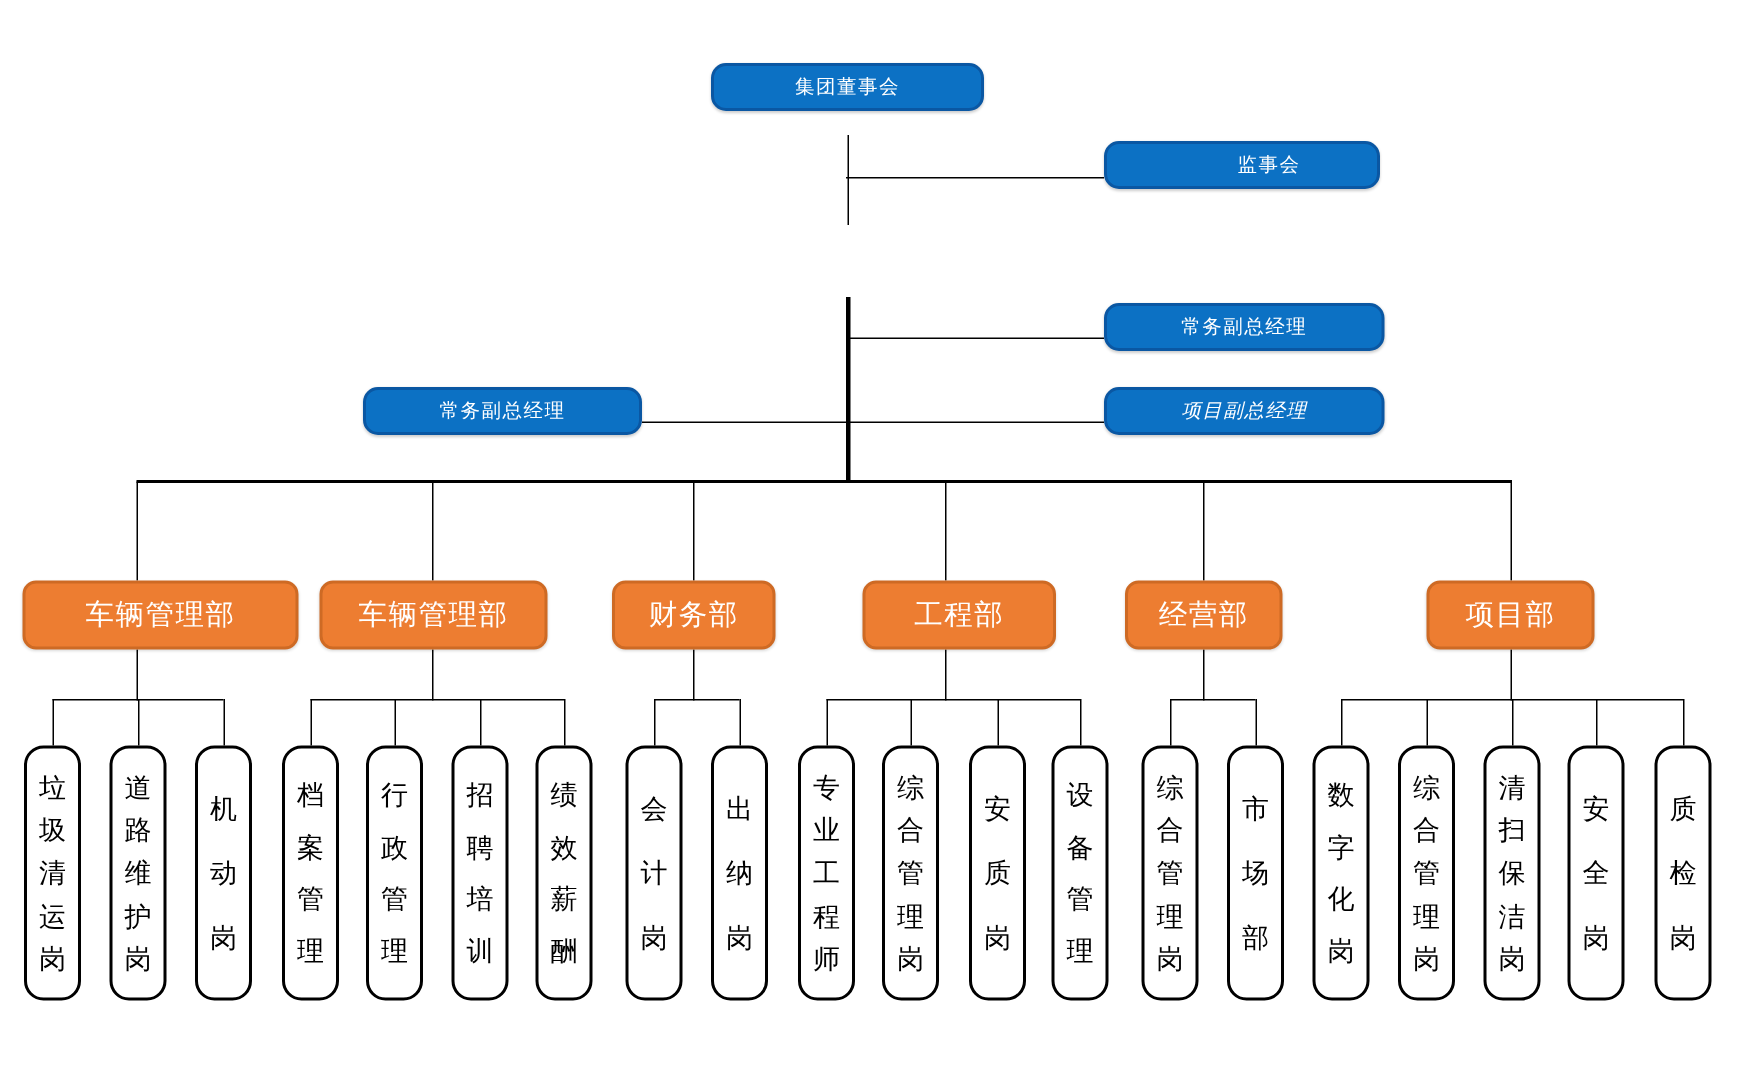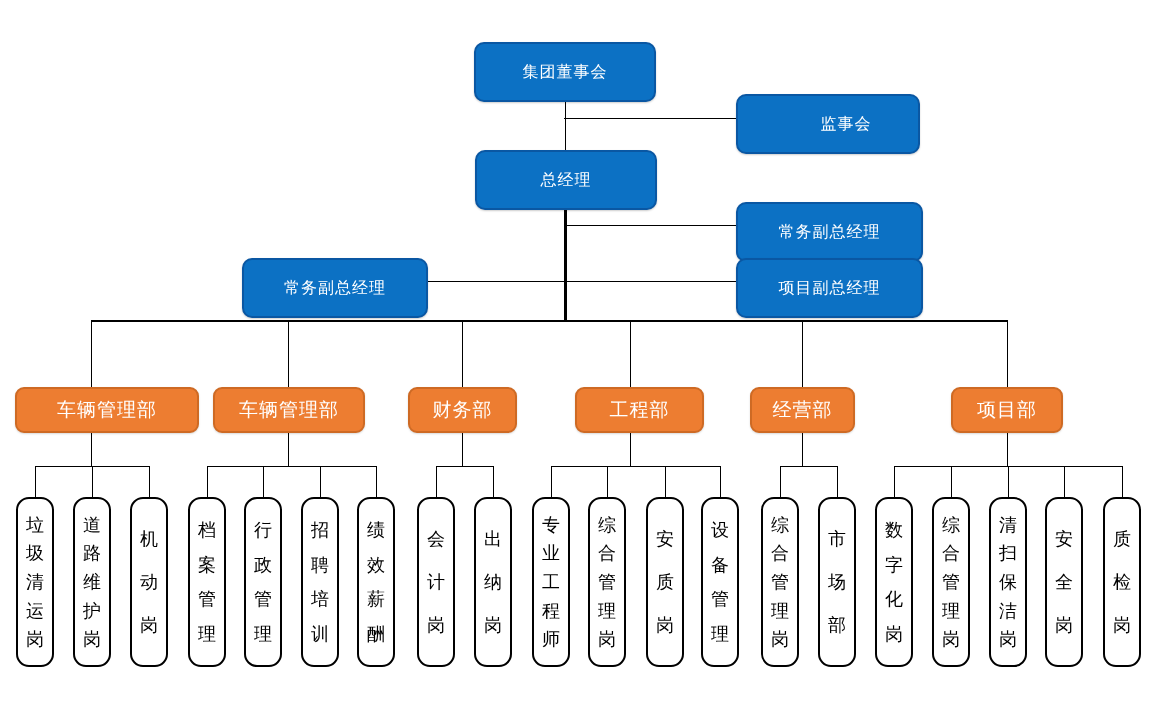--- a/index.html
+++ b/index.html
@@ -7,26 +7,26 @@
        font-family:"Liberation Sans","DejaVu Sans",sans-serif;}
   .canvas{position:absolute;left:0;top:0;width:1164px;height:713px;background:#fff;}
 
   
   .hl,.vl{position:absolute;background:var(--connector,#000);}
   .hl{height:1px;}
   .vl{width:1px;}
 
   
   .bnode{
-    position:absolute;box-sizing:border-box;height:60px;
+    position:absolute;box-sizing:border-box;height:32px;
     background:var(--blue-fill,#0C71C4);
     border:2px solid var(--blue-border,#0A57A3);
     border-radius:10px;color:var(--text-on-color,#fff);
     display:flex;align-items:center;justify-content:center;
-    font-size:16px;letter-spacing:1px;
+    font-size:13px;letter-spacing:1px;
     box-shadow:0 1px 2px rgba(0,0,0,.2);
   }
 
   
   .dnode{
     position:absolute;box-sizing:border-box;height:46px;
     background:var(--orange-fill,#ED7D31);
     border:2px solid var(--orange-border,#CE6A24);
     border-radius:9px;color:var(--text-on-color,#fff);
     display:flex;align-items:center;justify-content:center;
@@ -97,23 +97,22 @@
   <div class="vl" style="left:1007px;top:433px;height:34px;"></div>
   <div class="hl" style="left:894px;top:466px;width:228px;"></div>
   <div class="vl" style="left:894px;top:466px;height:31px;"></div>
   <div class="vl" style="left:951px;top:466px;height:31px;"></div>
   <div class="vl" style="left:1008px;top:466px;height:31px;"></div>
   <div class="vl" style="left:1064px;top:466px;height:31px;"></div>
   <div class="vl" style="left:1122px;top:466px;height:31px;"></div>
 
   <div class="bnode" style="left:474px;top:42px;width:182px;">集团董事会</div>
   <div class="bnode" style="left:736px;top:94px;width:184px;padding-left:36px;">监事会</div>
-  <div class="bnode" style="left:475px;top:150px;width:182px;">总经理</div>
   <div class="bnode" style="left:736px;top:202px;width:187px;">常务副总经理</div>
-  <div class="bnode" style="left:736px;top:258px;width:187px;">项目副总经理</div>
+  <div class="bnode" style="left:736px;top:258px;width:187px;font-style:italic;">项目副总经理</div>
   <div class="bnode" style="left:242px;top:258px;width:186px;">常务副总经理</div>
 
   <div class="dnode" style="left:15px;top:387px;width:184px;">车辆管理部</div>
   <div class="dnode" style="left:213px;top:387px;width:152px;">车辆管理部</div>
   <div class="dnode" style="left:408px;top:387px;width:109px;text-align:right;">财务部</div>
   <div class="dnode" style="left:575px;top:387px;width:129px;">工程部</div>
   <div class="dnode" style="left:951px;top:387px;width:112px;">项目部</div>
   <div class="dnode" style="left:750px;top:387px;width:105px;">经营部</div>
 
   <div class="vbox vtext" style="left:16px;">

